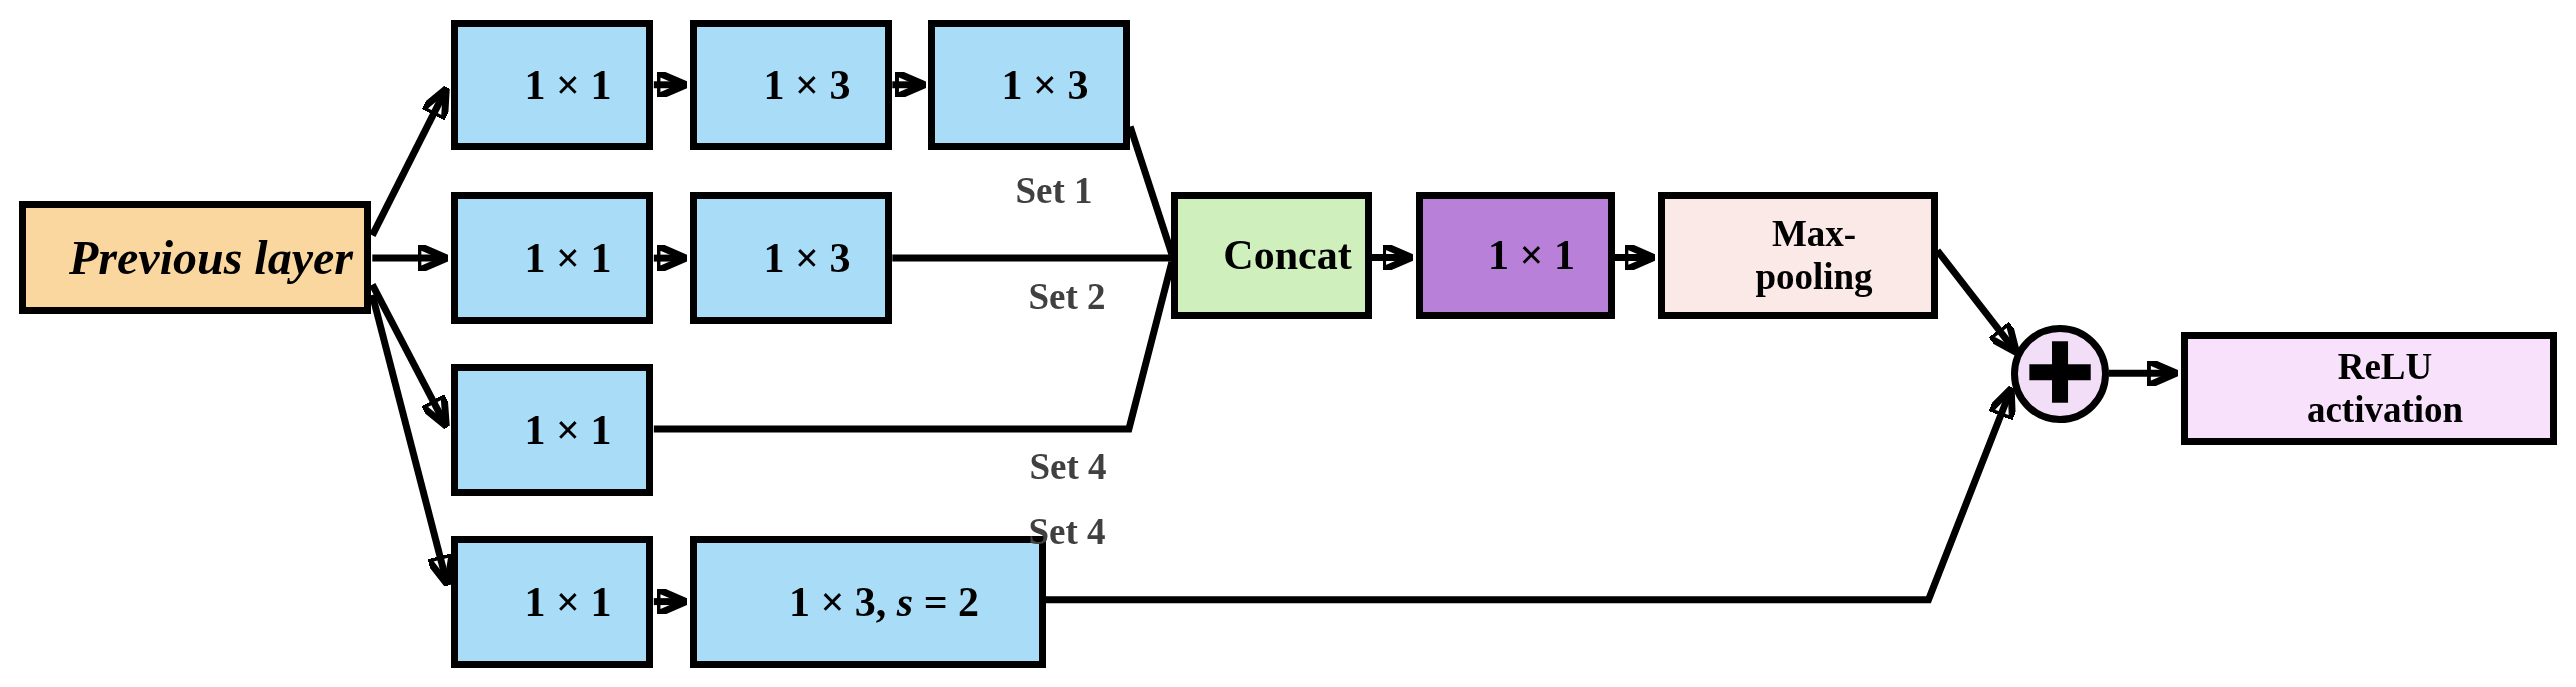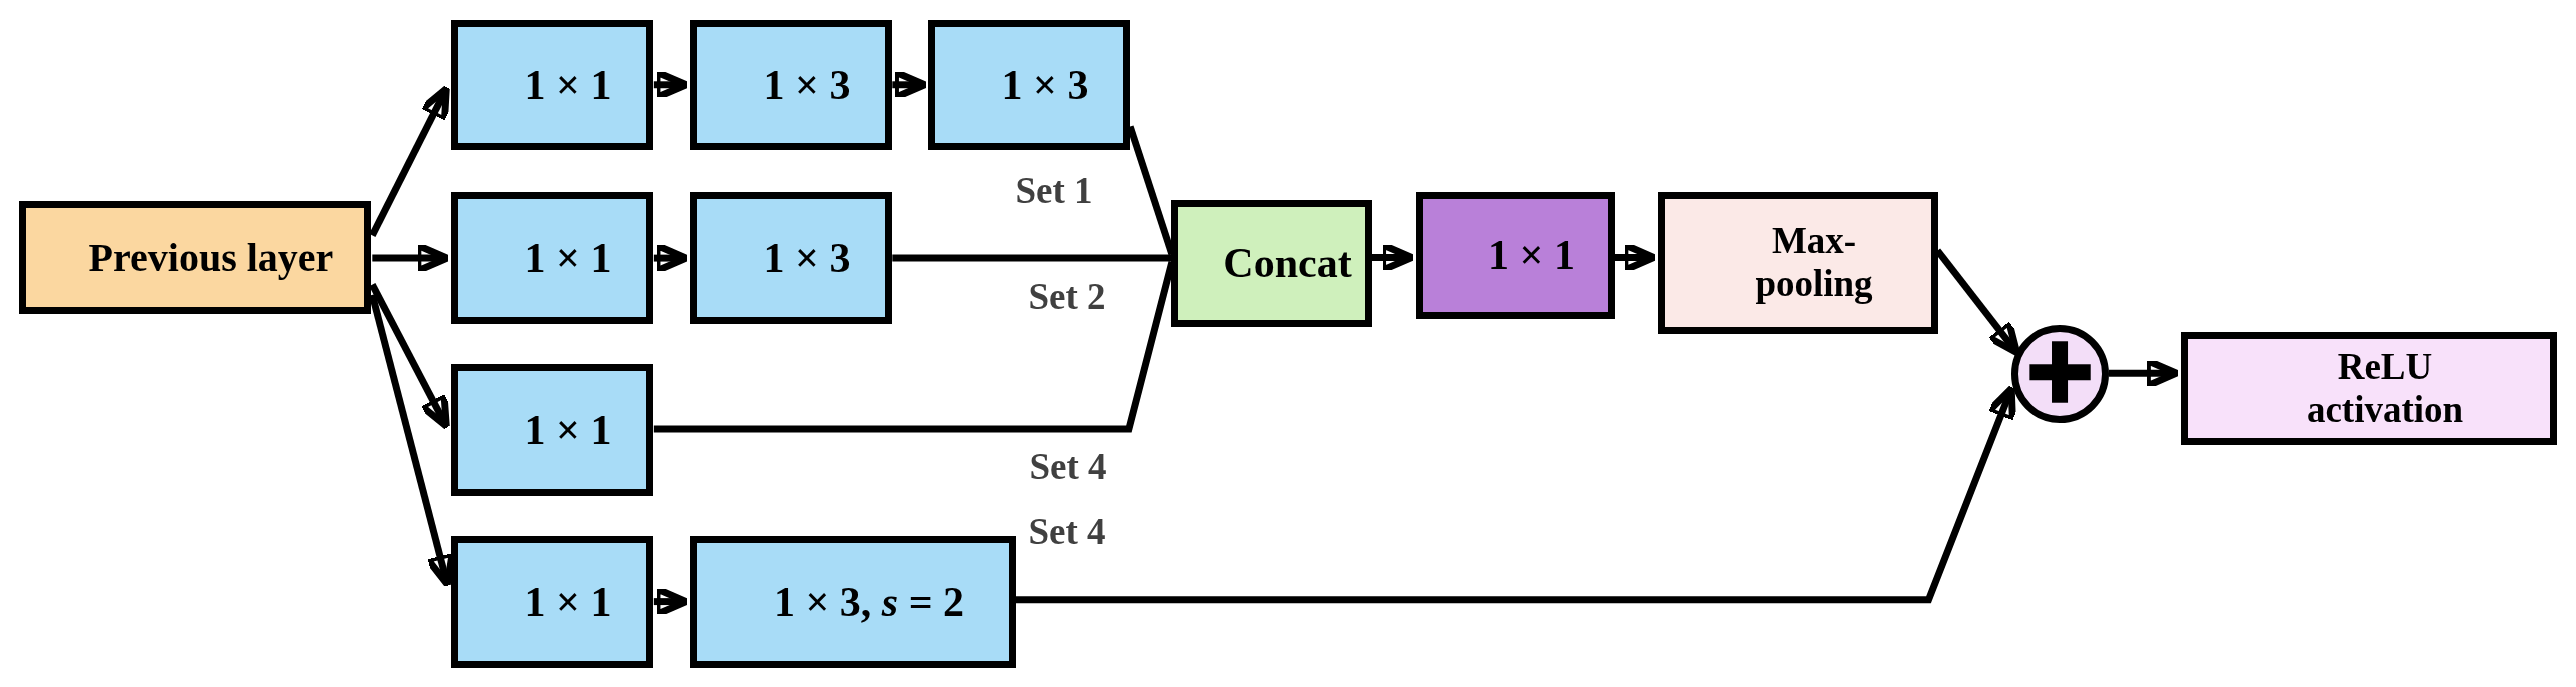--- a/index.html
+++ b/index.html
@@ -35,21 +35,21 @@
     justify-content: center;
     text-align: center;
     color: #000000;
     font-weight: bold;
     font-size: 42px;
     line-height: 1.15;
     white-space: pre-line;
     padding-left: 32px;
   }
   .box.twoline { font-size: 37px; }
-  .box.prev    { font-size: 40px; }
+  .box.prev    { font-size: 48px; font-style: italic; }
   .branch-label {
     position: absolute;
     transform: translate(-50%, -50%);
     font-weight: bold;
     font-size: 37px;
     color: #404040;
     white-space: nowrap;
   }
   .sum-circle {
     position: absolute;
@@ -109,29 +109,29 @@
   <div class="box" style="left: 451px; top: 20px; width: 202px; height: 130px; background-color: rgb(168, 220, 247);">1 × 1</div>
   <div class="box" style="left: 690px; top: 20px; width: 202px; height: 130px; background-color: rgb(168, 220, 247);">1 × 3</div>
   <div class="box" style="left: 928px; top: 20px; width: 202px; height: 130px; background-color: rgb(168, 220, 247);">1 × 3</div>
 
   <div class="box" style="left: 451px; top: 192px; width: 202px; height: 132px; background-color: rgb(168, 220, 247);">1 × 1</div>
   <div class="box" style="left: 690px; top: 192px; width: 202px; height: 132px; background-color: rgb(168, 220, 247);">1 × 3</div>
 
   <div class="box" style="left: 451px; top: 364px; width: 202px; height: 132px; background-color: rgb(168, 220, 247);">1 × 1</div>
 
   <div class="box" style="left: 451px; top: 536px; width: 202px; height: 132px; background-color: rgb(168, 220, 247);">1 × 1</div>
-  <div class="box" style="left: 690px; top: 536px; width: 326px; height: 132px; background-color: rgb(168, 220, 247);">
+  <div class="box" style="left: 690px; top: 536px; width: 356px; height: 132px; background-color: rgb(168, 220, 247);">
     <span><span>1 × 3, </span><span class="italic-var">s</span><span> = 2</span></span>
   </div>
 
-  <div class="box" style="left: 1171px; top: 200px; width: 201px; height: 127px; background-color: rgb(207, 240, 188);">Concat</div>
+  <div class="box" style="left: 1171px; top: 192px; width: 201px; height: 127px; background-color: rgb(207, 240, 188);">Concat</div>
 
   <div class="box" style="left: 1416px; top: 192px; width: 199px; height: 127px; background-color: rgb(185, 128, 217);">1 × 1</div>
 
-  <div class="box twoline" style="left: 1658px; top: 192px; width: 280px; height: 142px; background-color: rgb(251, 233, 231);">Max-
+  <div class="box twoline" style="left: 1658px; top: 192px; width: 280px; height: 127px; background-color: rgb(251, 233, 231);">Max-
 pooling</div>
 
   <div class="sum-circle" style="background-color: rgb(243, 222, 248);">
     <span class="plus">+</span>
   </div>
 
   <div class="box twoline" style="left: 2181px; top: 332px; width: 376px; height: 113px; background-color: rgb(248, 225, 250);">ReLU
 activation</div>
 
   <span class="branch-label" style="left:1054px; top:190px;">Set 1</span>

